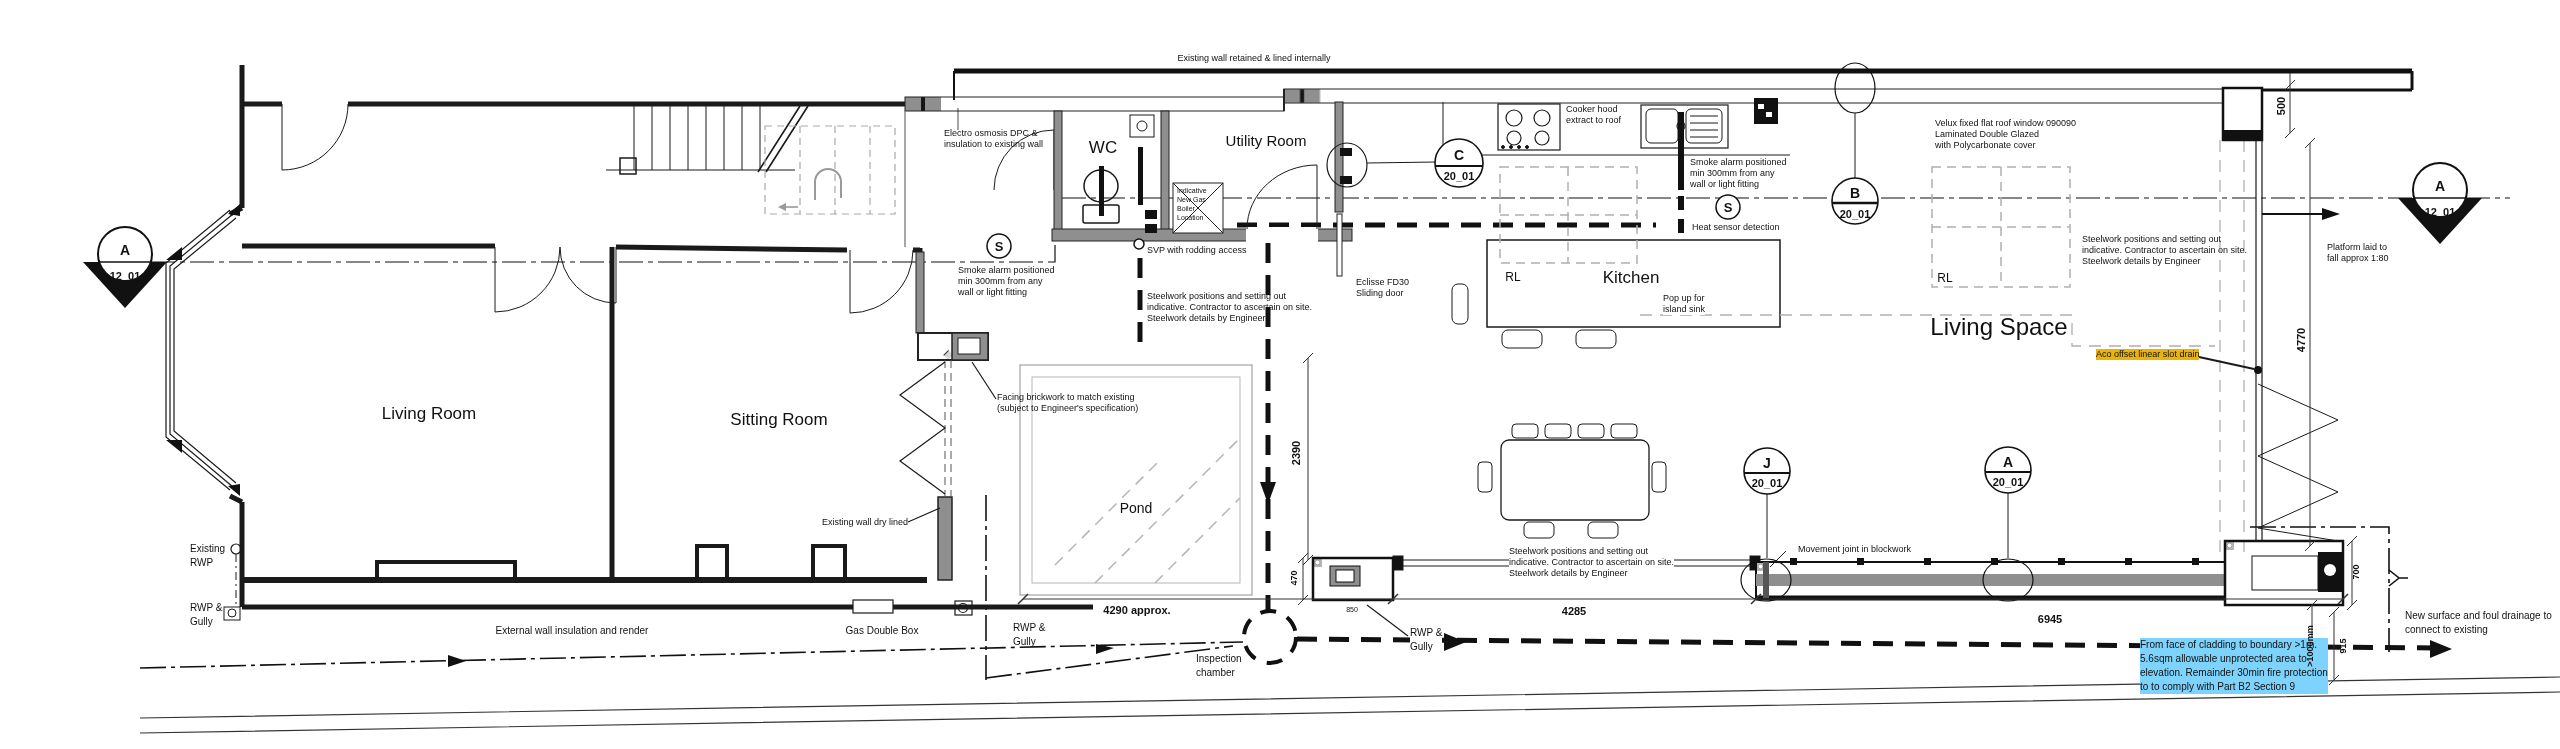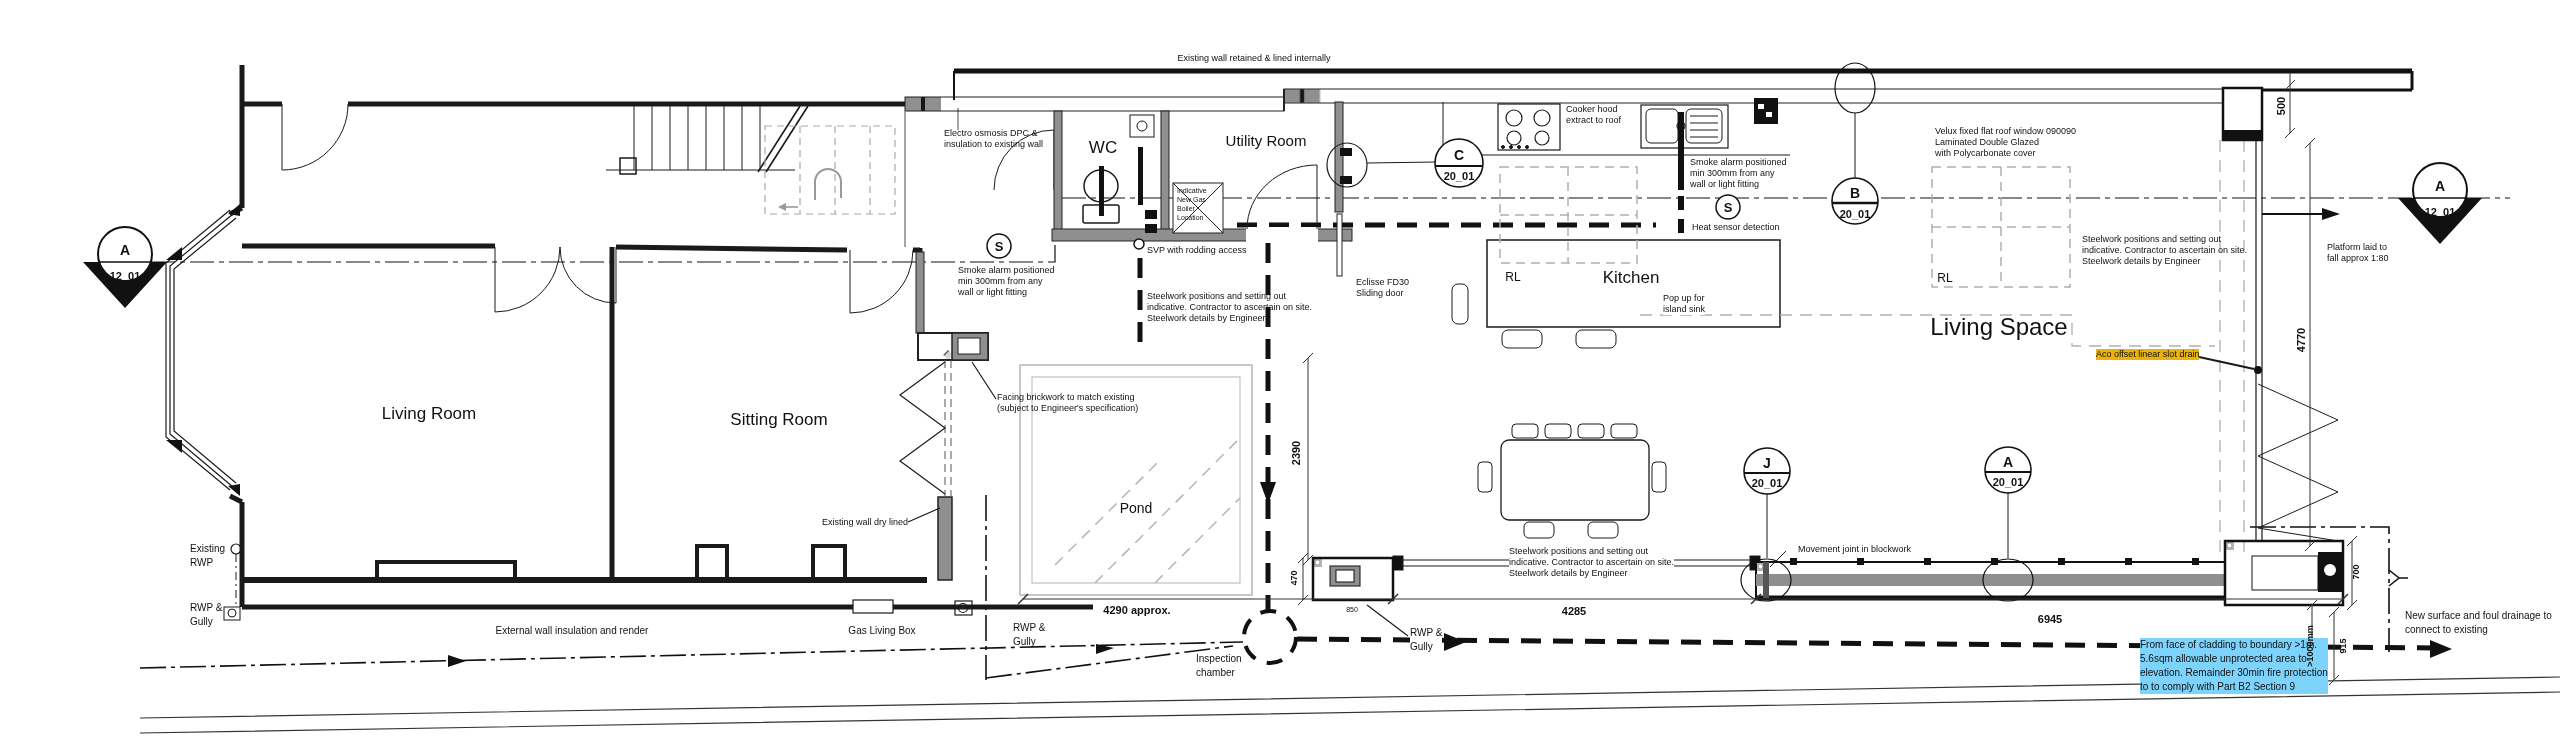--- a/index.html
+++ b/index.html
@@ -386,31 +386,31 @@
 <div class="t lt" style="left:1356px;top:277px;">Eclisse FD30
 Sliding door</div>
 <div class="t lt" style="left:1566px;top:104px;">Cooker hood
 extract to roof</div>
 <div class="t lt" style="left:1690px;top:157px;">Smoke alarm positioned
 min 300mm from any
 wall or light fitting</div>
 <div class="t lt" style="left:1692px;top:222px;">Heat sensor detection</div>
 <div class="t lt" style="left:1663px;top:293px;background:#fff;">Pop up for
 island sink</div>
-<div class="t lt" style="left:1935px;top:118px;margin-top:8px;">Velux fixed flat roof window 090090
+<div class="t lt" style="left:1935px;top:118px;">Velux fixed flat roof window 090090
 Laminated Double Glazed
 with Polycarbonate cover</div>
 <div class="t lt" style="left:958px;top:265px;">Smoke alarm positioned
 min 300mm from any
 wall or light fitting</div>
 <div class="t lt" style="left:997px;top:392px;">Facing brickwork to match existing
 (subject to Engineer's specification)</div>
 <div class="t lt" style="left:822px;top:517px;">Existing wall dry lined</div>
 <div class="t c f8" style="left:572px;top:631px;">External wall insulation and render</div>
-<div class="t c f8" style="left:882px;top:631px;">Gas Living Box</div>
+<div class="t c f8" style="left:882px;top:631px;">Gas Double Box</div>
 <div class="t lt f8" style="left:190px;top:542px;">Existing
 RWP</div>
 <div class="t lt f8" style="left:190px;top:601px;">RWP &amp;
 Gully</div>
 <div class="t lt f8" style="left:1013px;top:621px;">RWP &amp;
 Gully</div>
 <div class="t lt f8" style="left:1410px;top:626px;background:#fff;">RWP &amp;
 Gully</div>
 <div class="t lt f8" style="left:1196px;top:652px;background:#fff;">Inspection
 chamber</div>

